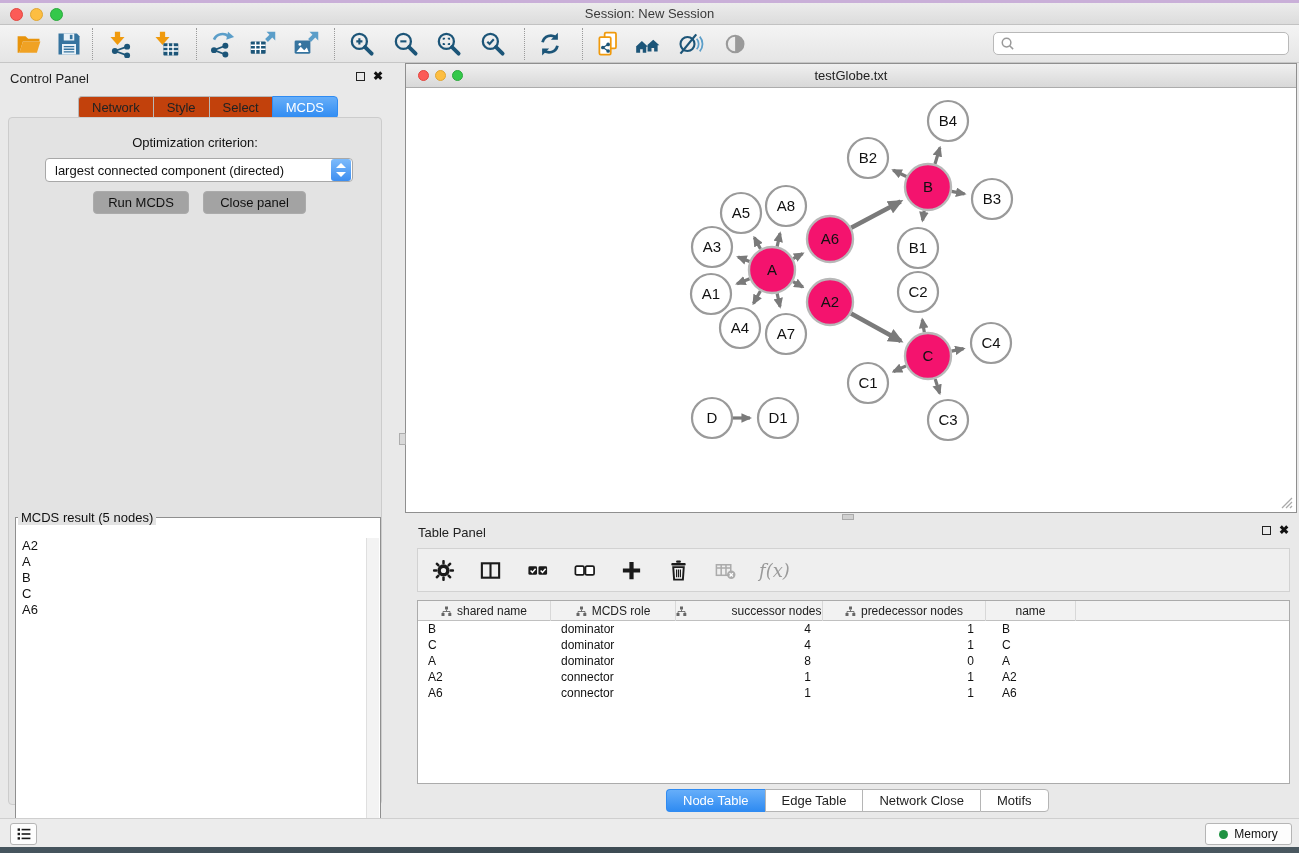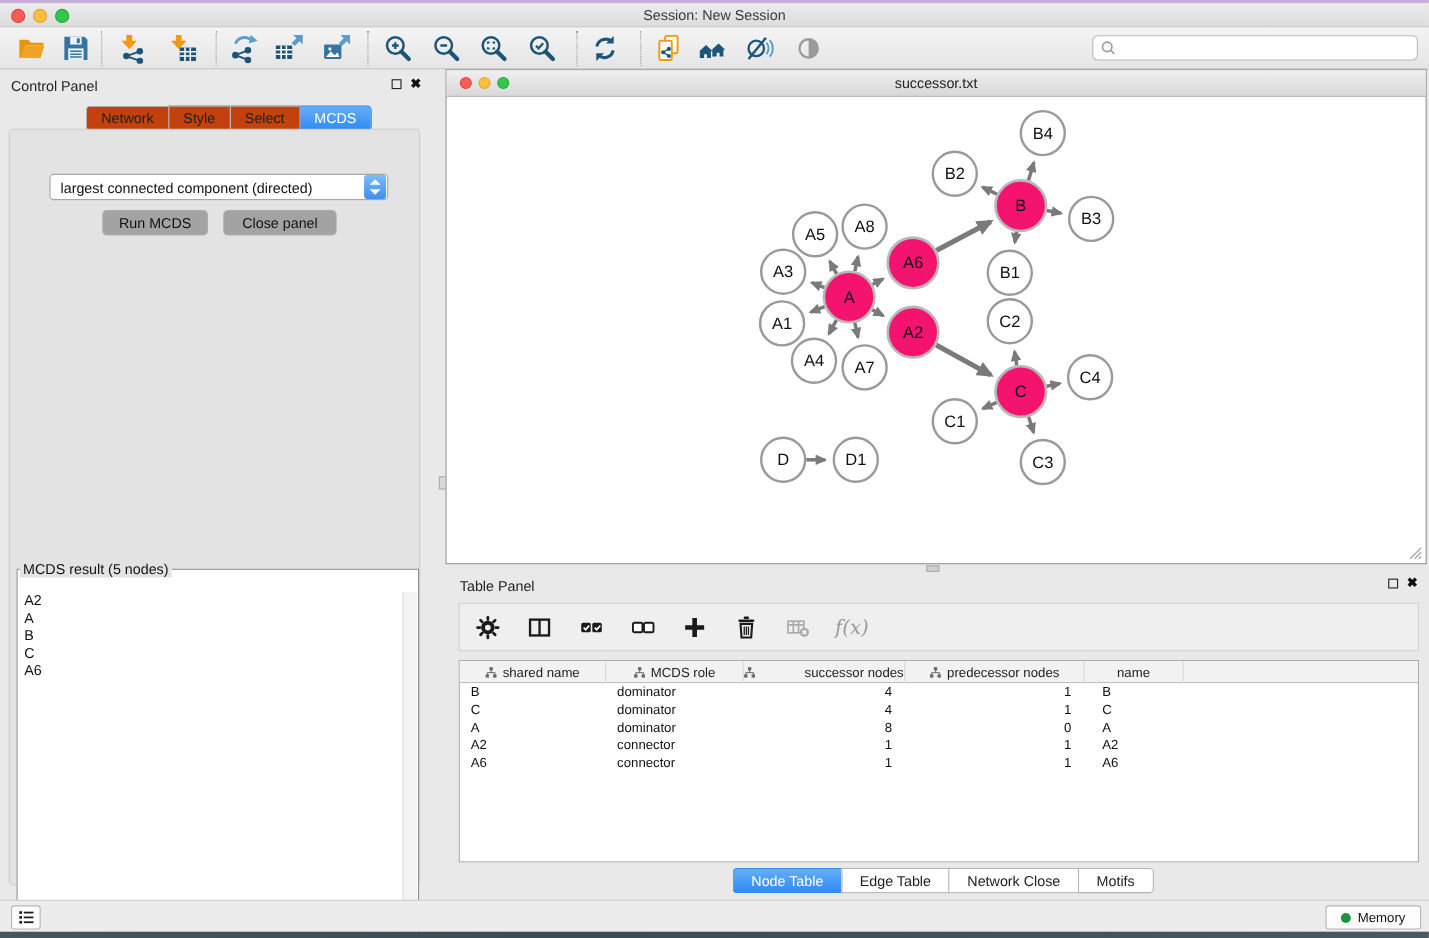--- a/index.html
+++ b/index.html
@@ -264,20 +264,21 @@
     <span class="float-ico"></span>
     <span class="close-ico">✖</span>
   </div>
   <div id="cp-tabs">
       <div class="cptab">Network</div>
       <div class="cptab">Style</div>
       <div class="cptab">Select</div>
       <div class="cptab sel">MCDS</div>
     </div>
   <div id="cp-card">
+    <div id="opt-label">Optimization criterion:</div>
     <div id="criterion-select">
       <span class="val">largest connected component (directed)</span>
       <span class="stepper">
           <span class="chev-up"></span>
           <span class="chev-dn"></span>
         </span>
     </div>
     <div class="cp-btn" id="run-btn">Run MCDS</div>
     <div class="cp-btn" id="closep-btn">Close panel</div>
     <fieldset id="mcds-fieldset">
@@ -292,21 +293,21 @@
       <div id="mcds-scroll"></div>
     </fieldset>
   </div>
 </div>
 
 <div id="net-window" class="abs">
   <div id="net-titlebar">
     <span class="ntl r"></span>
     <span class="ntl y"></span>
     <span class="ntl g"></span>
-    <div id="net-title">successor.txt</div>
+    <div id="net-title">testGlobe.txt</div>
   </div>
   <svg id="graph" width="890" height="424">
     <defs>
       <marker id="arw" viewBox="0 0 10 9" markerWidth="3.4" markerHeight="3" refX="8" refY="4.5" orient="auto">
         <path d="M0,0 L10,4.5 L0,9 z" fill="#7A7A7A"></path>
       </marker>
     </defs>
     <g stroke="#AAA" stroke-width="1.3">
       <path d="M876 420L886 410M880 420L886 414M884 420L886 418"></path>
     </g>

